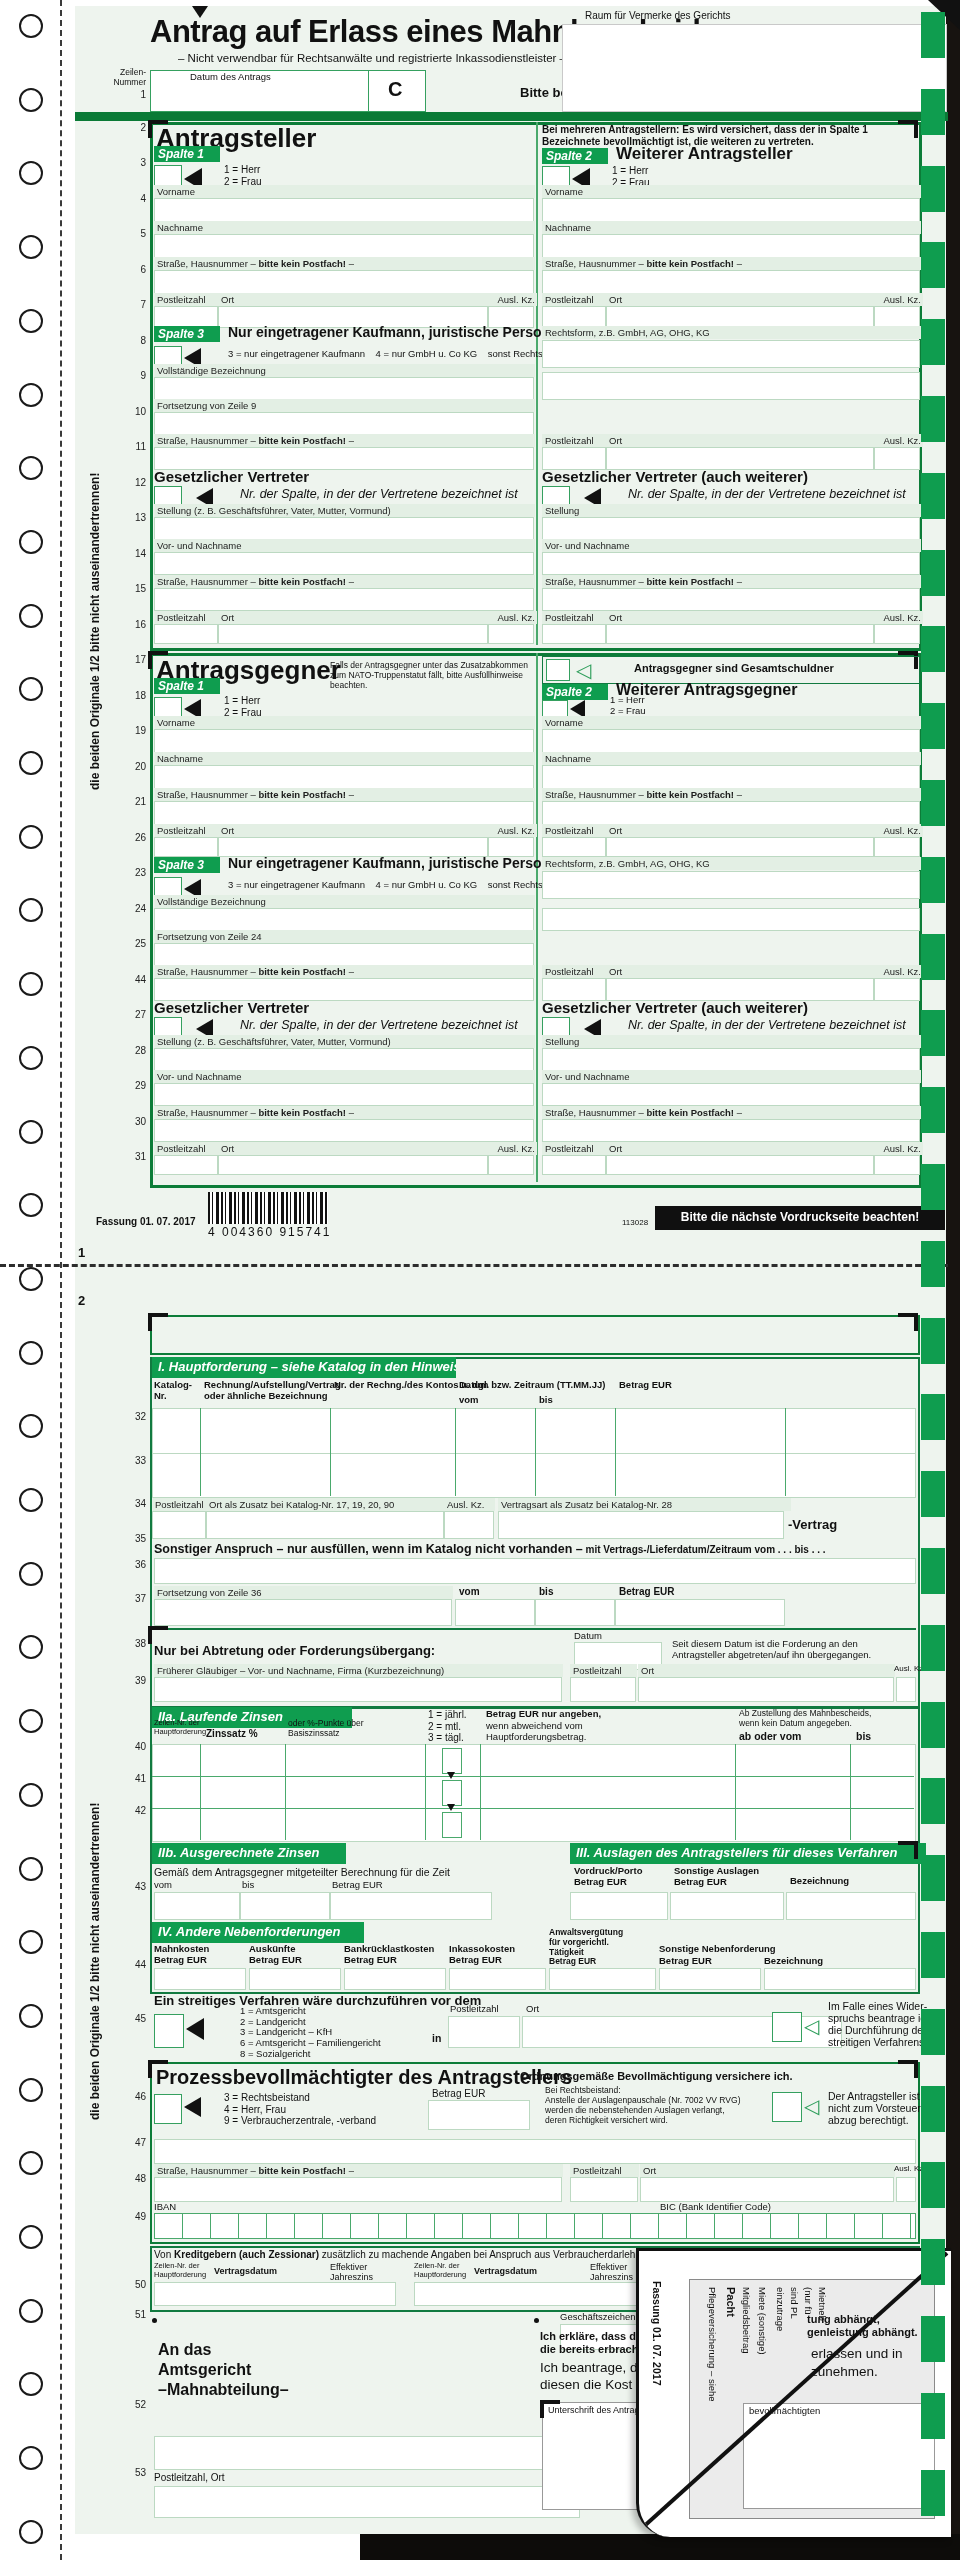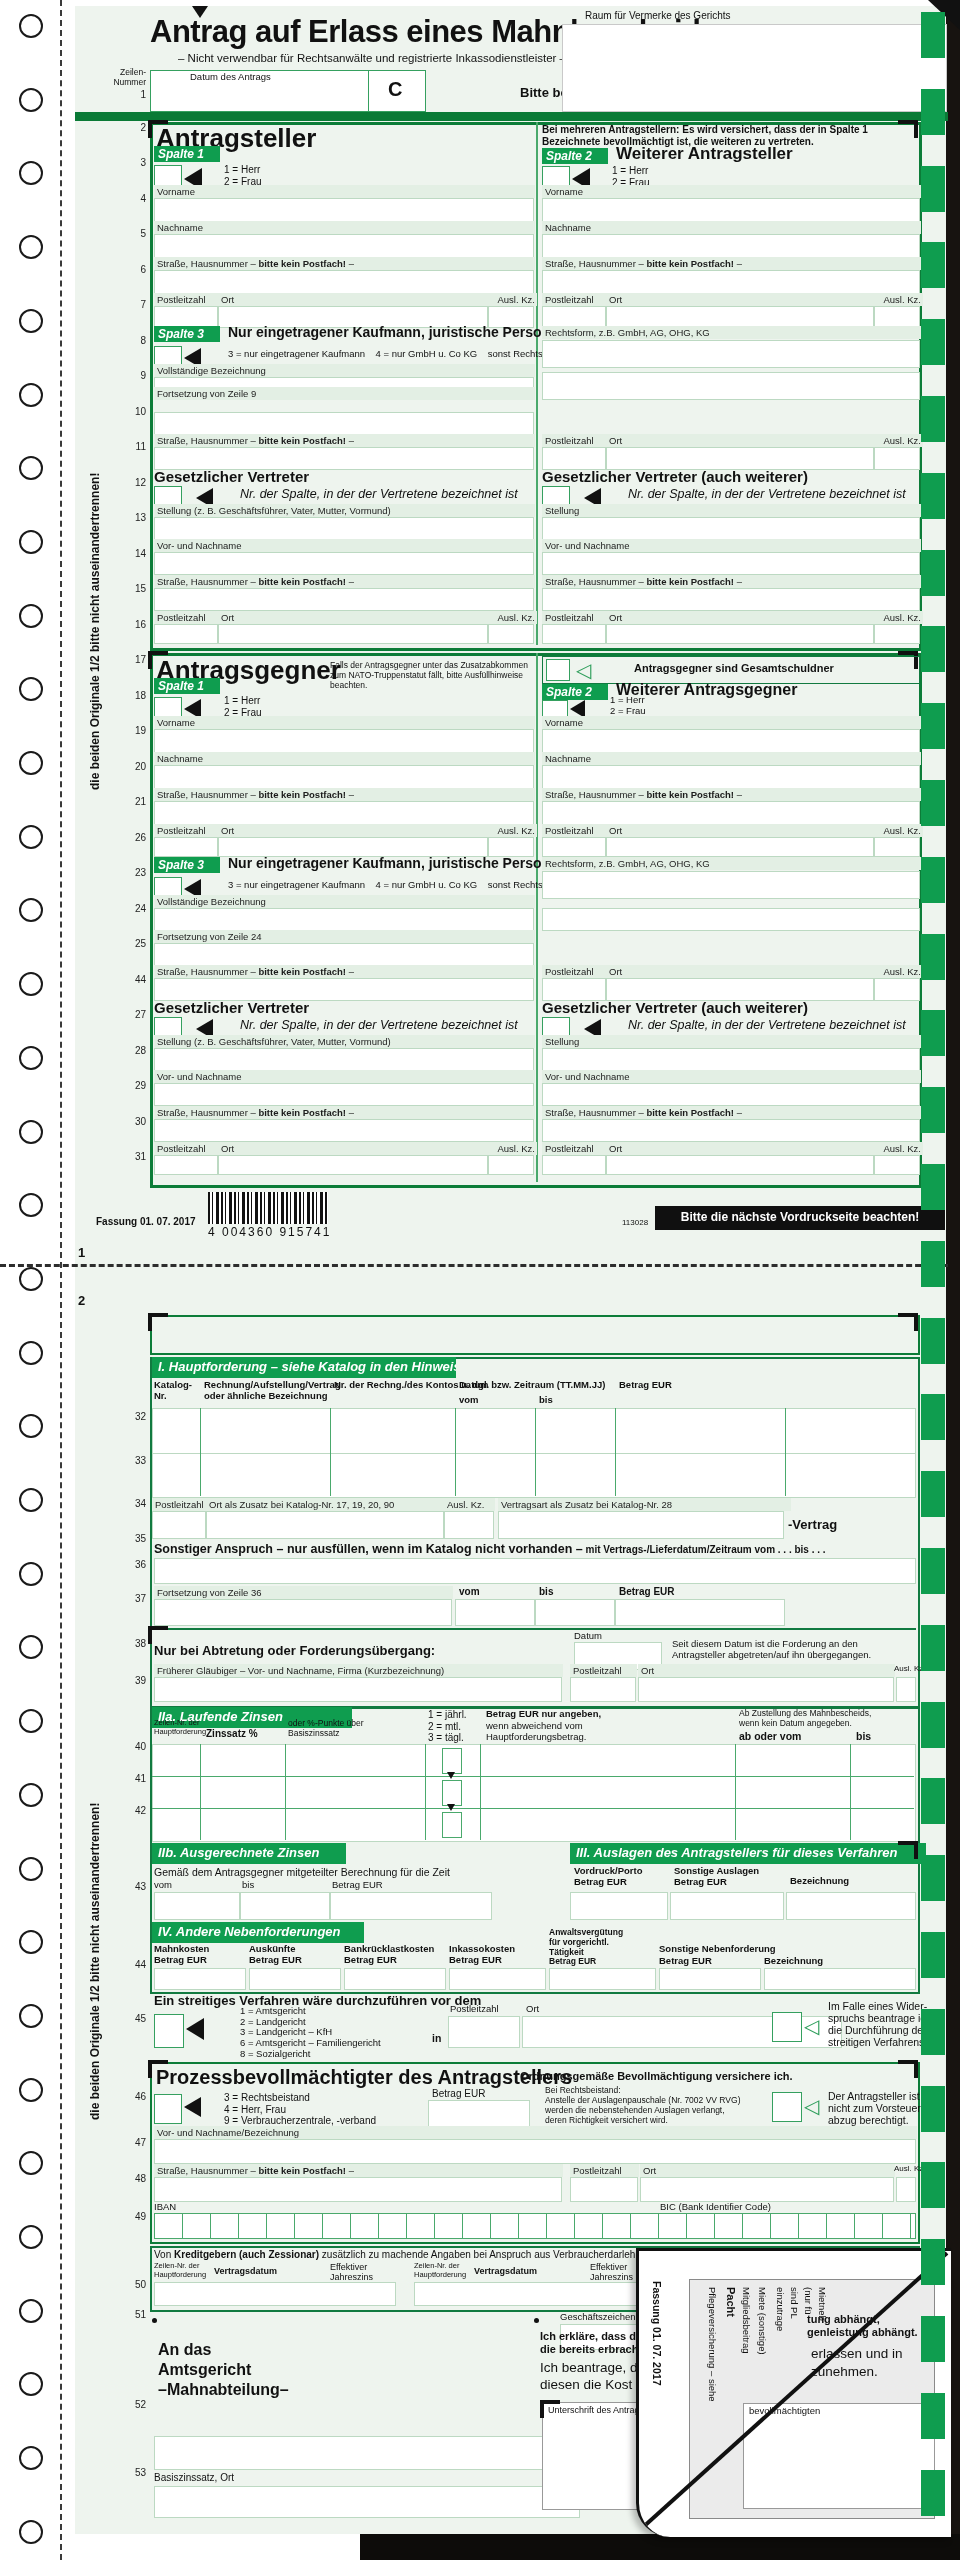--- a/index.html
+++ b/index.html
@@ -94,21 +94,21 @@
   <div class="fd" style="left:218px;top:306px;width:268px;height:20px;"></div>
   <div class="fd" style="left:488px;top:306px;width:44px;height:20px;"></div>
 
   <div class="gb" style="left:154px;top:326px;width:58px;height:15px;font-size:12px;padding:1px 4px 0 4px;">Spalte 3</div>
   <div class="tx b" style="left:228px;top:324px;font-size:14px;">Nur eingetragener Kaufmann, juristische Person usw.</div>
   <div class="ck" style="left:154px;top:346px;width:26px;height:24px;"></div>
   <div class="tri" style="left:184px;top:348px;border-width:10px 17px 10px 0;border-right-color:#111;"></div>
   <div class="tx" style="left:228px;top:349px;font-size:9.5px;">3 = nur eingetragener Kaufmann    4 = nur GmbH u. Co KG    sonst Rechtsform:</div>
   <div class="lb" style="left:154px;top:364px;width:378px;">Vollständige Bezeichnung</div>
   <div class="fd" style="left:154px;top:377px;width:378px;height:21px;"></div>
-  <div class="lb" style="left:154px;top:387px;width:378px;">Fortsetzung von Zeile 9</div>
+  <div class="lb" style="left:154px;top:399px;width:378px;">Fortsetzung von Zeile 9</div>
   <div class="fd" style="left:154px;top:412px;width:378px;height:21px;"></div>
   <div class="lb" style="left:154px;top:434px;width:378px;"><span>Straße, Hausnummer – </span><b>bitte kein Postfach!</b><span> –</span></div>
   <div class="fd" style="left:154px;top:447px;width:378px;height:21px;"></div>
 
   <div class="tx b" style="left:154px;top:468px;font-size:15px;">Gesetzlicher Vertreter</div>
   <div class="ck" style="left:154px;top:486px;width:26px;height:24px;"></div>
   <div class="tri" style="left:196px;top:488px;border-width:10px 17px 10px 0;border-right-color:#111;"></div>
   <div class="tx i" style="left:240px;top:487px;font-size:12.5px;">Nr. der Spalte, in der der Vertretene bezeichnet ist</div>
   <div class="lb" style="left:154px;top:504px;width:378px;">Stellung (z. B. Geschäftsführer, Vater, Mutter, Vormund)</div>
   <div class="fd" style="left:154px;top:517px;width:378px;height:21px;"></div>
@@ -444,21 +444,20 @@
   <div class="fd" style="left:428px;top:2100px;width:100px;height:28px;"></div>
   <div class="tx" style="left:545px;top:2086px;font-size:8.5px;">Bei Rechtsbeistand:</div>
   <div class="tx pl" style="left:545px;top:2096px;font-size:8.5px;">Anstelle der Auslagenpauschale (Nr. 7002 VV RVG)
 werden die nebenstehenden Auslagen verlangt,
 deren Richtigkeit versichert wird.</div>
   <div class="ck" style="left:772px;top:2092px;width:28px;height:28px;"></div>
   <div class="trio" style="left:804px;top:2096px;">◁</div>
   <div class="tx pl" style="left:828px;top:2090px;font-size:10.5px;">Der Antragsteller ist
 nicht zum Vorsteuer-
 abzug berechtigt.</div>
-  <div class="lb" style="left:154px;top:2126px;width:760px;">Vor- und Nachname/Bezeichnung</div>
   <div class="fd" style="left:154px;top:2139px;width:760px;height:23px;"></div>
   <div class="lb" style="left:154px;top:2164px;width:406px;"><span>Straße, Hausnummer – </span><b>bitte kein Postfach!</b><span> –</span></div>
   <div class="fd" style="left:154px;top:2177px;width:406px;height:23px;"></div>
   <div class="lb" style="left:570px;top:2164px;width:66px;">Postleitzahl</div>
   <div class="lb" style="left:640px;top:2164px;width:252px;">Ort</div>
   <div class="tx" style="left:894px;top:2164px;font-size:8px;">Ausl. Kz.</div>
   <div class="fd" style="left:570px;top:2177px;width:66px;height:23px;"></div>
   <div class="fd" style="left:640px;top:2177px;width:252px;height:23px;"></div>
   <div class="fd" style="left:896px;top:2177px;width:18px;height:23px;"></div>
   <div class="tx" style="left:154px;top:2202px;font-size:9.5px;">IBAN</div>
@@ -487,21 +486,21 @@
   <div class="fd" style="left:674px;top:2282px;width:238px;height:22px;"></div>
 
   <div class="tx" style="left:560px;top:2312px;font-size:9.5px;">Geschäftszeichen des A</div>
   <div class="fd" style="left:560px;top:2324px;width:250px;height:24px;"></div>
   <div class="bullet" style="left:152px;top:2318px;"></div>
   <div class="bullet" style="left:534px;top:2318px;"></div>
   <div class="tx b pl" style="left:158px;top:2340px;font-size:16px;line-height:1.25;">An das
 Amtsgericht
 –Mahnabteilung–</div>
   <div class="fd" style="left:154px;top:2436px;width:424px;height:32px;"></div>
-  <div class="tx" style="left:154px;top:2472px;font-size:10px;">Basiszinssatz, Ort</div>
+  <div class="tx" style="left:154px;top:2472px;font-size:10px;">Postleitzahl, Ort</div>
   <div class="fd" style="left:154px;top:2486px;width:424px;height:30px;"></div>
   <div class="tx b pl" style="left:540px;top:2330px;font-size:11px;">Ich erkläre, dass d
 die bereits erbrach</div>
   <div class="tx pl" style="left:540px;top:2360px;font-size:13.5px;line-height:1.25;">Ich beantrage, d
 diesen die Kost</div>
   <div class="fd" style="left:542px;top:2402px;width:190px;height:106px;border:1px solid #999;"></div>
   <div class="cm cmtl" style="left:540px;top:2400px;"></div>
   <div class="tx" style="left:548px;top:2405px;font-size:9px;">Unterschrift des Antrags</div>
 
   <div class="abs" style="left:636px;top:2248px;width:312px;height:286px;background:#fff;border-top:3px solid #111;border-left:3px solid #111;border-bottom-left-radius:34px;overflow:hidden;box-shadow:-4px 4px 6px rgba(0,0,0,0.25);">

